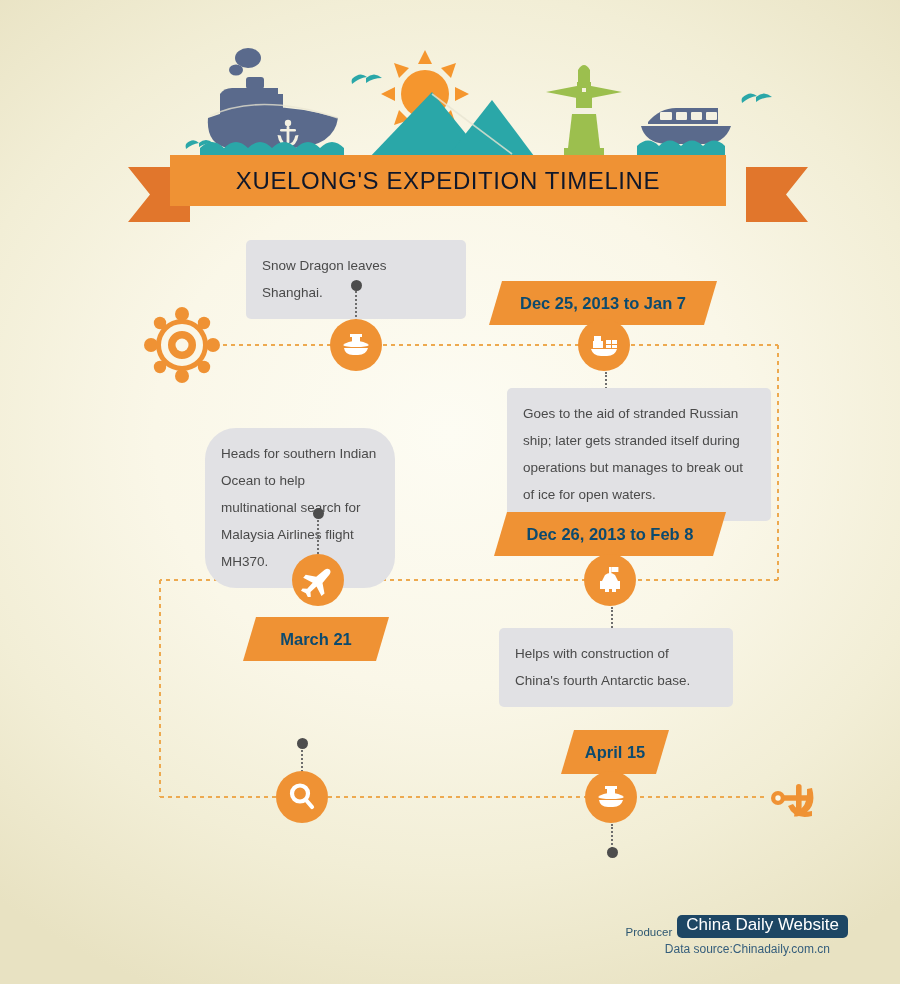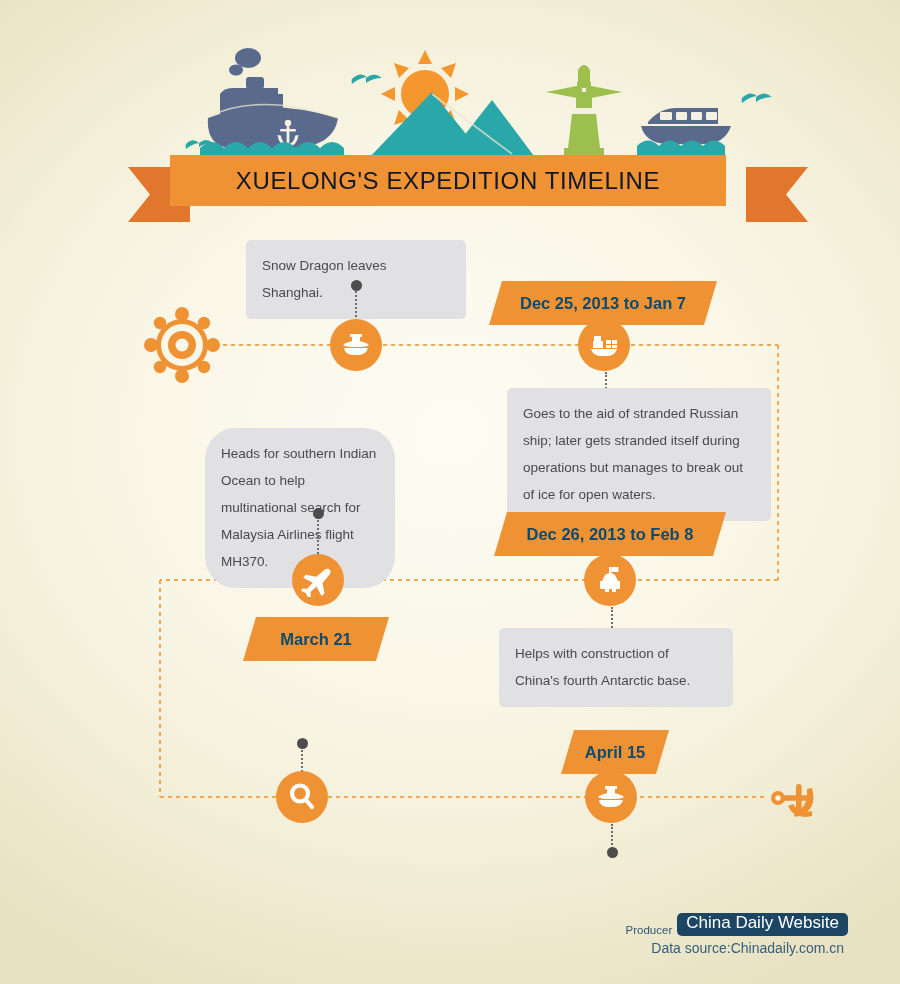--- a/index.html
+++ b/index.html
@@ -141,23 +141,23 @@
   #producer-pill {
     background: #1d4664;
     color: #ffffff;
     font-size: 17px;
     border-radius: 5px;
     padding: 0 9px 3px 9px;
     white-space: nowrap;
   }
   #data-source {
     color: #355e7c;
-    font-size: 14px;
+    font-size: 12px;
     margin-top: 4px;
-    margin-right: 4px;
+    margin-right: 18px;
   }
 </style>
 </head>
 <body>
 
 <div id="page">
 
   <svg id="illustration" viewBox="0 0 900 140">
 
     <g fill="#2aa7a8">

